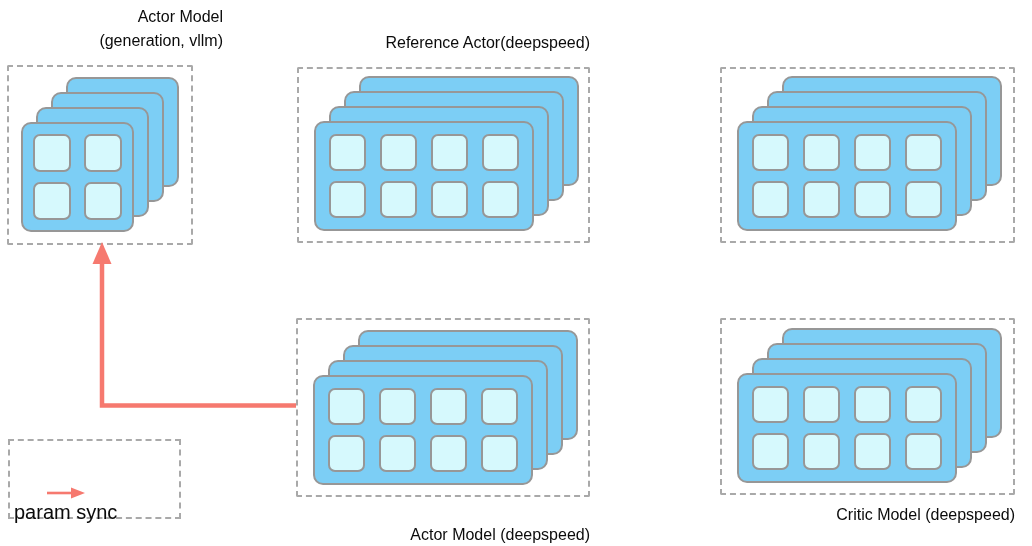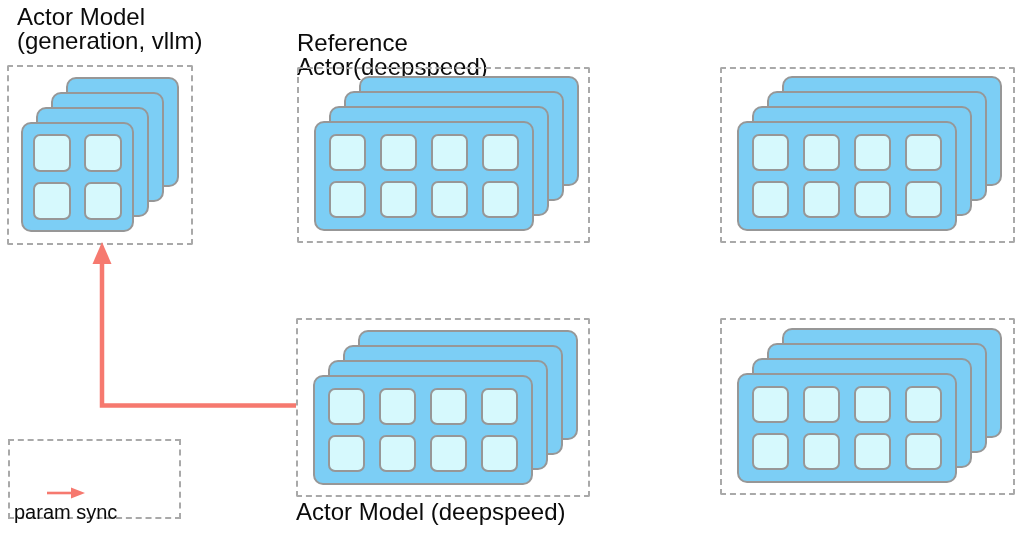--- a/index.html
+++ b/index.html
@@ -11,22 +11,22 @@
   .canvas {
     position: relative;
     width: 1032px;
     height: 546px;
     background: var(--background, #ffffff);
     overflow: hidden;
     color: var(--text, #0b0b0b);
   }
   .node-title {
     position: absolute;
-    text-align: left;
-    font-size: 24px;
+    text-align: right;
+    font-size: 16px;
     line-height: 24px;
     color: var(--text, #0b0b0b);
     white-space: pre-line;
   }
   .stackbox {
     position: absolute;
     border: 2px dashed var(--box-border, #a9a9a9);
     border-radius: 2px;
     box-sizing: border-box;
     --fl: 15px;
@@ -160,37 +160,38 @@
         <div class="cell"></div>
         <div class="cell"></div>
         <div class="cell"></div>
         <div class="cell"></div>
         <div class="cell"></div>
         <div class="cell"></div>
         <div class="cell"></div>
         <div class="cell"></div>
       </div>
     </div>
-  <div class="node-title" style="left:296px; top:500px; width:294px;">Actor Model (deepspeed)</div>
+  <div class="node-title" style="left:296px; top:523px; width:294px;">Actor Model (deepspeed)</div>
 
   <div class="stackbox wide" style="left:720px; top:318px; width:295px; height:177px;">
       <div class="card" style="--k: 3;"></div>
       <div class="card" style="--k: 2;"></div>
       <div class="card" style="--k: 1;"></div>
       <div class="card front" style="--k: 0; grid-template-columns: repeat(4, var(--cell)); grid-template-rows: repeat(2, var(--cell));">
         <div class="cell"></div>
         <div class="cell"></div>
         <div class="cell"></div>
         <div class="cell"></div>
         <div class="cell"></div>
         <div class="cell"></div>
         <div class="cell"></div>
         <div class="cell"></div>
       </div>
     </div>
+  <div class="node-title" style="left:720px; top:503px; width:295px;">Critic Model (deepspeed)</div>
 
   <svg class="arrow-overlay" width="1032" height="546" viewBox="0 0 1032 546">
     <path d="M296 405.5 L102 405.5 L102 261" fill="none" stroke="var(--arrow, #f6796f)" stroke-width="4.5"></path>
     <path d="M102 242 L92.5 264 L111.5 264 Z" fill="var(--arrow, #f6796f)" stroke="none"></path>
   </svg>
 
   <div class="legend">
     <div class="legend-row">
       <svg width="38" height="16" viewBox="0 0 38 16">
         <line x1="0" y1="8" x2="25" y2="8" stroke="var(--arrow, #f6796f)" stroke-width="2.6"></line>

